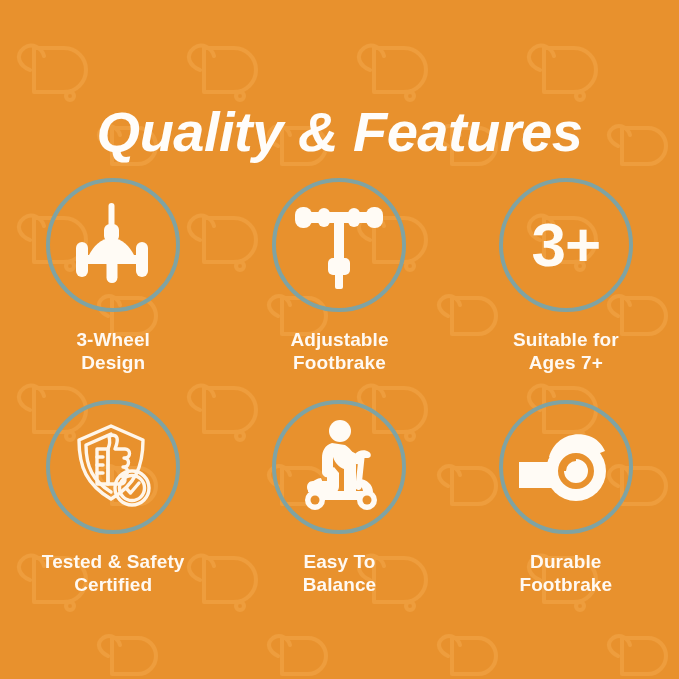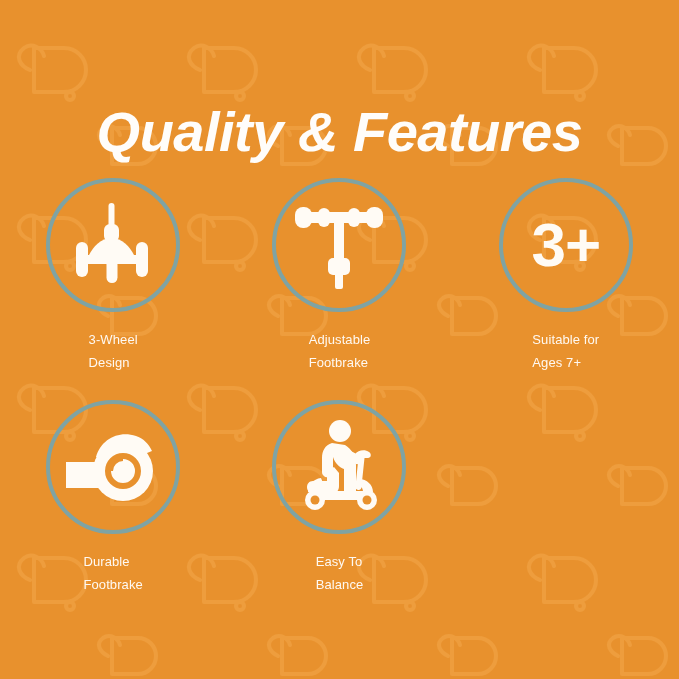--- a/index.html
+++ b/index.html
@@ -64,25 +64,25 @@
     display: flex;
     align-items: center;
     justify-content: center;
     background: transparent;
   }
   .icon-circle svg {
     display: block;
   }
   .cell-label {
     margin-top: 16px;
-    text-align: left;
+    text-align: center;
     color: #FFF9F2;
-    font-size: 13px;
+    font-size: 19px;
     line-height: 23px;
-    font-weight: 400;
+    font-weight: 700;
     letter-spacing: 0.1px;
     max-width: 190px;
     white-space: pre-line;
     font-family: "Liberation Sans", sans-serif;
   }
   .age-text {
     color: #FFFBF5;
     font-size: 62px;
     font-weight: 700;
     line-height: 62px;
@@ -165,44 +165,44 @@
     </div>
 
     <div class="cell">
       <div class="icon-circle">
         <span class="age-text">3+</span>
       </div>
       <div class="cell-label">Suitable for
 Ages 7+</div>
     </div>
 
-
-    <div class="cell">
-      <div class="icon-circle">
-        <svg width="100" height="100" viewBox="0 0 100 100" aria-hidden="true">
-          <g fill="#FFFBF5">
-
-            <circle cx="60" cy="54" r="30"></circle>
-
-            <path d="M3 45 h42 c4 0 7 3 7 7 v12 c0 4 -3 7 -7 7 h-42 z"></path>
-
-            <path d="M33 40 C38 22 56 13 73 19 c7 2 13 8 16 15 l-10 4
-                     c-3 -6 -8 -10 -14 -11 c-12 -2 -23 5 -26 16 Z"></path>
-          </g>
-          <g fill="#E8912D">
-
-            <path d="M60 36 a18 18 0 1 0 0 36 a18 18 0 1 0 0 -36 z
-                     M60 42 a12 12 0 1 1 0 24 a12 12 0 1 1 0 -24 z"></path>
-
-            <path d="M44 54 a16 16 0 0 1 16 -16 l0 6 a10 10 0 0 0 -10 10 z"></path>
-          </g>
-        </svg>
-      </div>
-      <div class="cell-label">Durable
-Footbrake</div>
+    <div class="cell">
+      <div class="icon-circle">
+        <svg width="96" height="96" viewBox="0 0 96 96" aria-hidden="true">
+          <g fill="none" stroke="#FFF6EA" stroke-width="3.4" stroke-linejoin="round" stroke-linecap="round">
+
+            <path d="M46 7 L14 21 C14 48 22 66 46 80 C70 66 78 48 78 21 Z"></path>
+
+            <path d="M46 15 L21 26 C21 48 28 62 46 73"></path>
+
+            <path d="M43 30 c2 -5 2 -9 1 -12 c2 -3 7 -2 8 1 c1 4 -1 8 -2 11 h10
+                     a4.5 4.5 0 0 1 0 9 h-1 a4.5 4.5 0 0 1 0 9 h-1
+                     a4.5 4.5 0 0 1 0 9 h-2 a4 4 0 0 1 0 8 h-13 z"></path>
+
+            <path d="M32 30 h11 v35 h-11 z"></path>
+            <path d="M32 38 h6 M32 46 h6 M32 54 h6"></path>
+
+            <circle cx="67" cy="69" r="17"></circle>
+            <circle cx="67" cy="69" r="12.5"></circle>
+            <path d="M61 69 l4.5 5 L74 64"></path>
+          </g>
+        </svg>
+      </div>
+      <div class="cell-label">Tested &amp; Safety
+Certified</div>
     </div>
 
     <div class="cell">
       <div class="icon-circle">
         <svg width="100" height="100" viewBox="0 0 100 100" aria-hidden="true">
           <g fill="#FFFBF5">
 
             <circle cx="51" cy="14" r="11"></circle>
 
             <path d="M43 26 c-7 2 -10 8 -10 15 l0 14 c0 4 4 6 7 5 c3 -1 4 -4 4 -7 l0 -13
@@ -229,14 +229,39 @@
           <g fill="#E8912D">
             <circle cx="26" cy="83" r="4.5"></circle>
             <circle cx="78" cy="83" r="4.5"></circle>
           </g>
         </svg>
       </div>
       <div class="cell-label">Easy To
 Balance</div>
     </div>
 
+    <div class="cell">
+      <div class="icon-circle">
+        <svg width="100" height="100" viewBox="0 0 100 100" aria-hidden="true">
+          <g fill="#FFFBF5">
+
+            <circle cx="60" cy="54" r="30"></circle>
+
+            <path d="M3 45 h42 c4 0 7 3 7 7 v12 c0 4 -3 7 -7 7 h-42 z"></path>
+
+            <path d="M33 40 C38 22 56 13 73 19 c7 2 13 8 16 15 l-10 4
+                     c-3 -6 -8 -10 -14 -11 c-12 -2 -23 5 -26 16 Z"></path>
+          </g>
+          <g fill="#E8912D">
+
+            <path d="M60 36 a18 18 0 1 0 0 36 a18 18 0 1 0 0 -36 z
+                     M60 42 a12 12 0 1 1 0 24 a12 12 0 1 1 0 -24 z"></path>
+
+            <path d="M44 54 a16 16 0 0 1 16 -16 l0 6 a10 10 0 0 0 -10 10 z"></path>
+          </g>
+        </svg>
+      </div>
+      <div class="cell-label">Durable
+Footbrake</div>
+    </div>
+
   </div>
 </div>
 
 </body></html>

